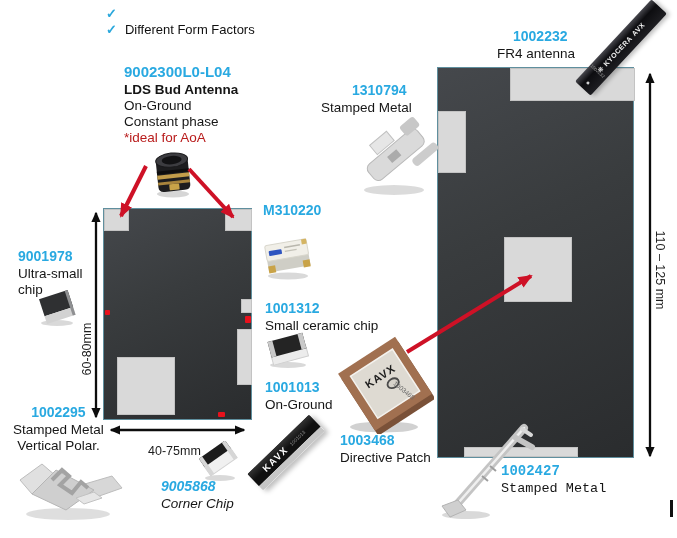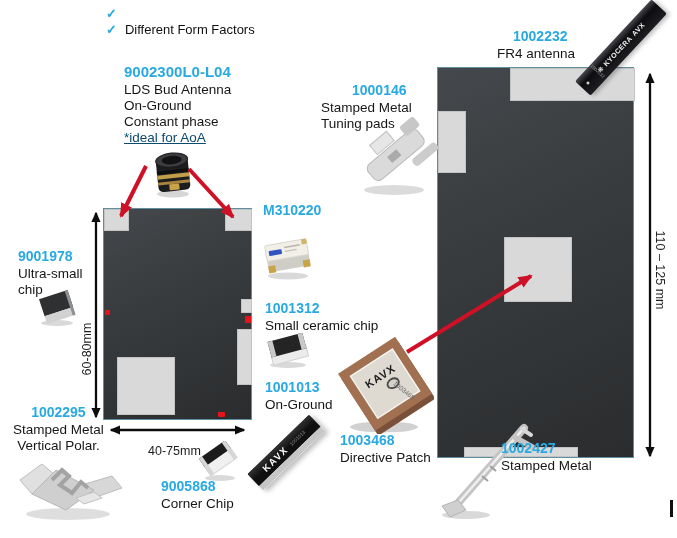--- a/index.html
+++ b/index.html
@@ -3,22 +3,22 @@
 <meta charset="utf-8">
 <style>
   html,body{margin:0;padding:0;background:#fff;}
   .stage{position:relative;width:677px;height:538px;background:#ffffff;overflow:hidden;
          font-family:"Liberation Sans",sans-serif;color:#161616;}
   .abs{position:absolute;}
   
   .tb{position:absolute;line-height:1.2;font-size:13.5px;color:#161616;z-index:6;}
   .pn{font-weight:700;color:#29A9E1;font-size:14px;line-height:1.25;}
   .pn-lg{font-size:15px;}
-  .bold{font-weight:400;}
-  .red{color:#0c4a6e;text-decoration:underline;}
+  .bold{font-weight:700;}
+  .red{color:#b91c1c;}
   .dim{position:absolute;font-size:12.5px;color:#1d1d1d;z-index:6;white-space:nowrap;}
   
   .check-item{position:absolute;display:flex;gap:8px;align-items:baseline;font-size:13px;z-index:6;}
   .check{color:#2BA8DC;font-weight:700;font-size:13px;}
   .check-label{color:#101010;font-weight:400;}
   
   .board{position:absolute;background:linear-gradient(155deg,#45484c 0%,#393c3e 40%,#2a2c2e 100%);
          border:1.5px solid #5f8f9e;box-sizing:border-box;z-index:1;}
   .pad{position:absolute;background:#d9d9d9;border:0.5px solid #c3c3c3;box-sizing:border-box;}
   .dot{position:absolute;background:#e8111c;border-radius:1px;}
@@ -220,21 +220,21 @@
     <div>Ultra-small</div>
     <div>chip</div>
   </div>
 
   <div class="tb" style="left:13px;top:404px;text-align:center;">
     <div class="pn">1002295</div>
     <div>Stamped Metal</div>
     <div>Vertical Polar.</div>
   </div>
 
-  <div class="tb" style="left:161px;top:478px;">
+  <div class="tb" style="left:161px;top:478px;font-style:italic;">
     <div class="pn">9005868</div>
     <div>Corner Chip</div>
   </div>
 
   <div class="tb" style="left:263px;top:202px;">
     <div class="pn">M310220</div>
   </div>
 
   <div class="tb" style="left:265px;top:300px;">
     <div class="pn">1001312</div>
@@ -245,30 +245,29 @@
     <div class="pn">1001013</div>
     <div>On-Ground</div>
   </div>
 
   <div class="tb" style="left:340px;top:432px;">
     <div class="pn">1003468</div>
     <div>Directive Patch</div>
   </div>
 
   <div class="tb" style="left:321px;top:82px;">
-    <div class="pn" style="margin-left:31px;">1000146</div>
+    <div class="pn" style="margin-left:31px;">1310794</div>
     <div>Stamped Metal</div>
-    <div>Tuning pads</div>
   </div>
 
   <div class="tb" style="left:497px;top:28px;">
     <div class="pn" style="margin-left:16px;">1002232</div>
     <div>FR4 antenna</div>
   </div>
 
-  <div class="tb" style="left:501px;top:440px;">
+  <div class="tb" style="left:501px;top:463px;font-family:Liberation Mono, monospace;">
     <div class="pn">1002427</div>
     <div>Stamped Metal</div>
   </div>
 
   <div class="fragment"></div>
 
 </div>
 
 </body></html>

